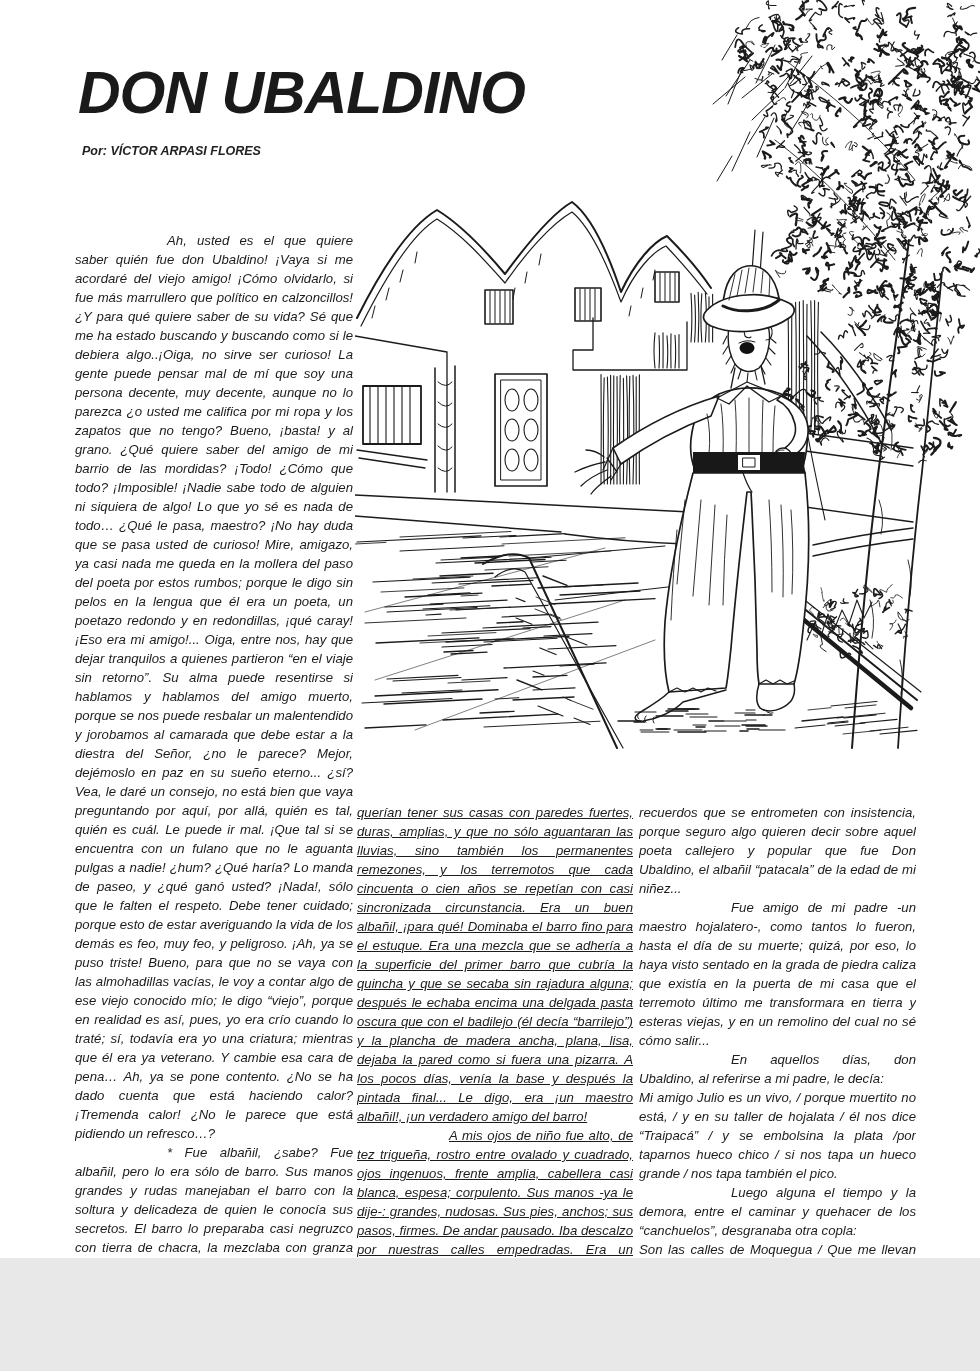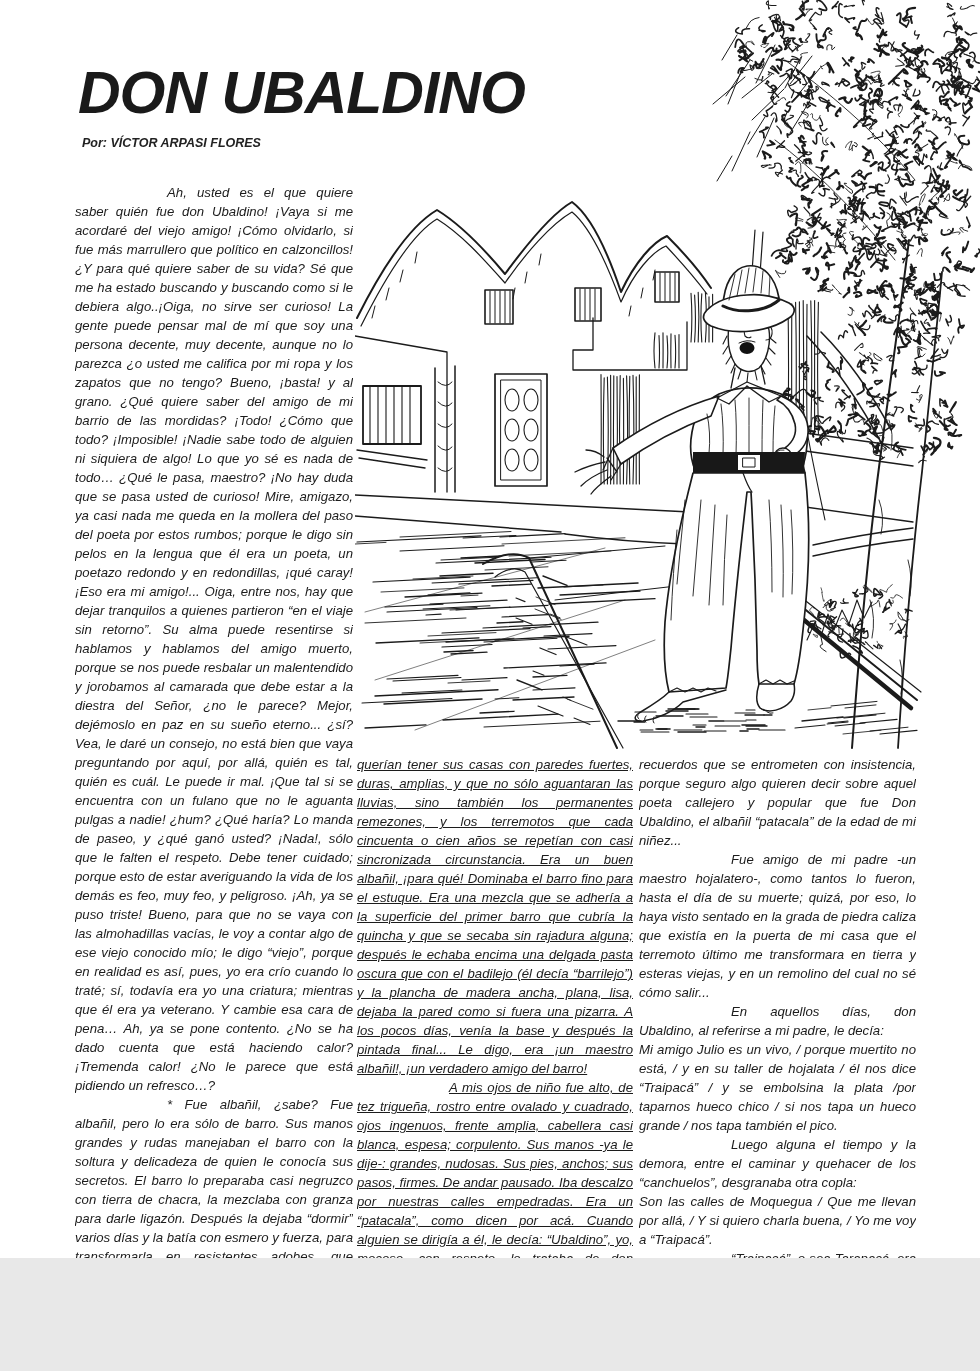--- a/index.html
+++ b/index.html
@@ -1,22 +1,22 @@
 <!DOCTYPE html>
 <html><head>
 <meta charset="utf-8">
 <style>
   html,body{margin:0;padding:0;background:#e8e8e8;}
   #page{position:relative;width:980px;height:1258px;background:#ffffff;overflow:hidden;
         font-family:"Liberation Sans",sans-serif;color:#1f1f1f;}
   #title{position:absolute;left:78px;top:64px;font-size:59px;font-weight:bold;font-style:italic;
          letter-spacing:-1px;color:#1a1a1a;line-height:1;white-space:nowrap;}
-  #byline{position:absolute;left:82px;top:136px;font-size:12.5px;font-weight:bold;font-style:italic;color:#222;}
+  #byline{position:absolute;left:82px;top:144px;font-size:12.5px;font-weight:bold;font-style:italic;color:#222;}
   .col{position:absolute;font-style:italic;font-size:13.2px;line-height:19px;text-align:justify;
-       overflow:hidden;color:#1c1c1c;}
+       overflow:hidden;color:#1c1c1c;margin-top:48px;}
   #col-left{left:75px;top:183px;width:278px;height:1132px;}
   #col-mid{left:357px;top:755px;width:276px;height:560px;text-decoration:underline;}
   #col-right{left:639px;top:755px;width:277px;height:560px;}
   .para{margin:0;padding:0;}
   .para.indent{text-indent:92px;}
   #illustration{position:absolute;left:355px;top:0;width:625px;height:750px;}
   #illustration path, #illustration rect, #illustration ellipse, #illustration circle{vector-effect:none;}
   #footer-number{position:absolute;left:908px;top:1278px;font-family:"Liberation Serif",serif;
                  font-style:italic;font-size:37px;color:#1a1a1a;line-height:1;}
   #footer-sketch{position:absolute;left:938px;top:1272px;width:42px;height:42px;}

